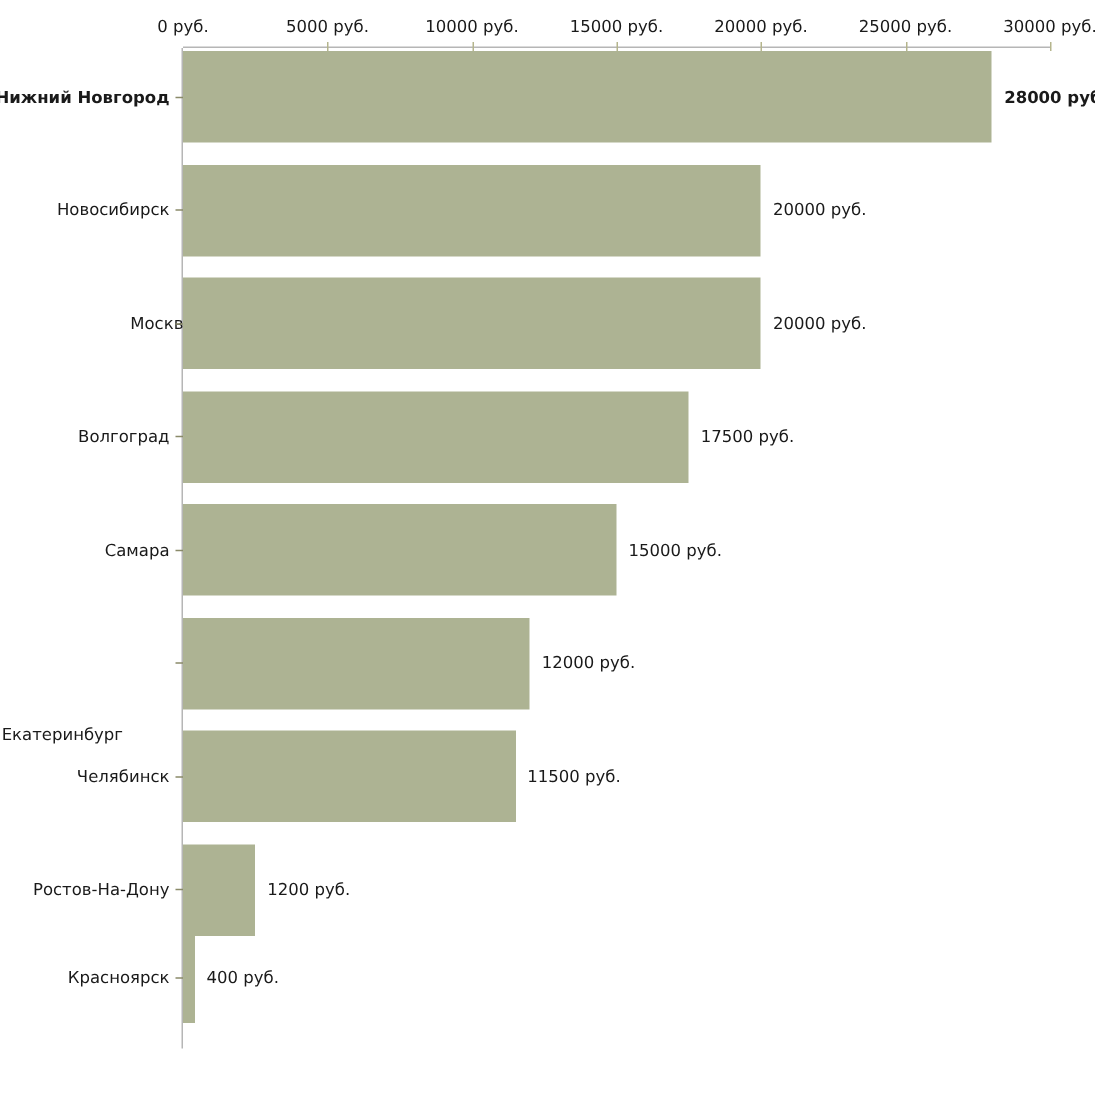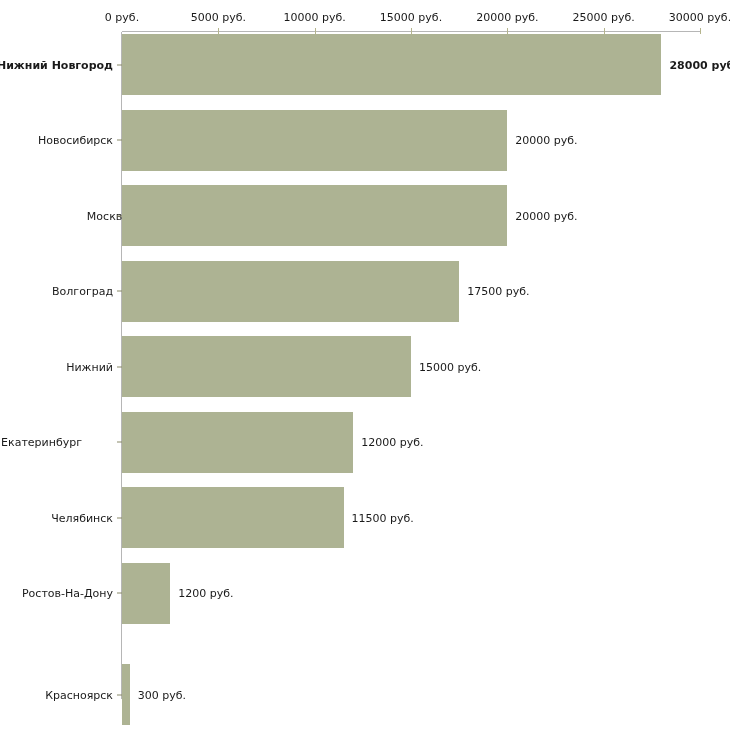--- a/index.html
+++ b/index.html
@@ -149,44 +149,44 @@
         <div class="bar" style="left: 122px; width: 385.333px; background: rgb(173, 179, 147);"></div>
         <div class="bar-value" style="left: 515.333px;">20000 руб.</div>
       </div>
       <div class="bar-row" style="top: 228.5px; height: 61px;">
         <div class="cat-label" style="right: 617px;">Волгоград</div>
         <div class="y-tick-mark" style="left: 117px;"></div>
         <div class="bar" style="left: 122px; width: 337.167px; background: rgb(173, 179, 147);"></div>
         <div class="bar-value" style="left: 467.167px;">17500 руб.</div>
       </div>
       <div class="bar-row" style="top: 304px; height: 61px;">
-        <div class="cat-label" style="right: 617px;">Нижний</div>
+        <div class="cat-label" style="right: 617px;">Самара</div>
         <div class="y-tick-mark" style="left: 117px;"></div>
         <div class="bar" style="left: 122px; width: 289px; background: rgb(173, 179, 147);"></div>
         <div class="bar-value" style="left: 419px;">15000 руб.</div>
       </div>
       <div class="bar-row" style="top: 379.5px; height: 61px;">
-        <div class="cat-label" style="right: 648px;">Екатеринбург</div>
+        <div class="cat-label" style="right: 648px; margin-top: 48px;">Екатеринбург</div>
         <div class="y-tick-mark" style="left: 117px;"></div>
         <div class="bar" style="left: 122px; width: 231.2px; background: rgb(173, 179, 147);"></div>
         <div class="bar-value" style="left: 361.2px;">12000 руб.</div>
       </div>
       <div class="bar-row" style="top: 455px; height: 61px;">
         <div class="cat-label" style="right: 617px;">Челябинск</div>
         <div class="y-tick-mark" style="left: 117px;"></div>
         <div class="bar" style="left: 122px; width: 221.567px; background: rgb(173, 179, 147);"></div>
         <div class="bar-value" style="left: 351.567px; text-align: right;">11500 руб.</div>
       </div>
       <div class="bar-row" style="top: 530.5px; height: 61px;">
         <div class="cat-label" style="right: 617px; margin-left: 36px;">Ростов-На-Дону</div>
         <div class="y-tick-mark" style="left: 117px;"></div>
         <div class="bar" style="left: 122px; width: 48.1667px; background: rgb(173, 179, 147);"></div>
         <div class="bar-value" style="left: 178.167px;">1200 руб.</div>
       </div>
-      <div class="bar-row" style="top: 632px; height: 61px;">
+      <div class="bar-row" style="top: 589px; height: 61px;">
         <div class="cat-label" style="right: 617px;">Красноярск</div>
         <div class="y-tick-mark" style="left: 117px;"></div>
         <div class="bar" style="left: 122px; width: 7.70667px; background: rgb(173, 179, 147);"></div>
-        <div class="bar-value" style="left: 137.707px;">300 руб.</div>
+        <div class="bar-value" style="left: 137.707px;">400 руб.</div>
       </div>
     </div>
 
 </div>
 
 </body></html>

